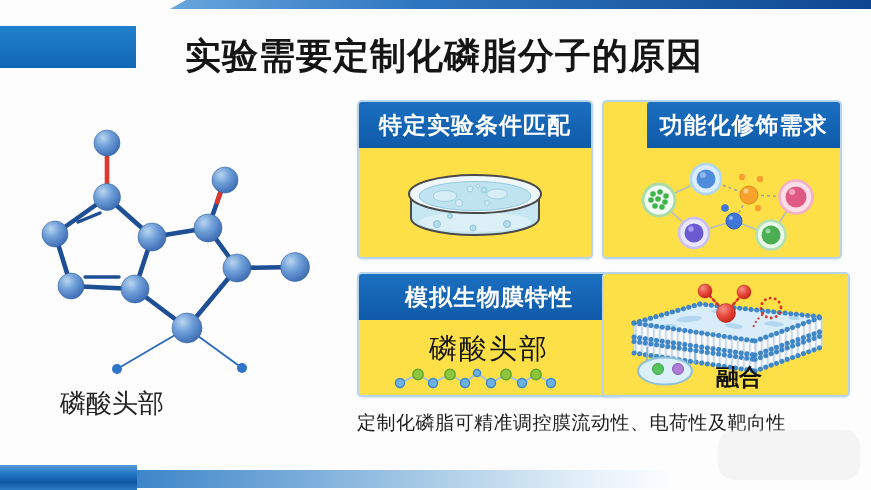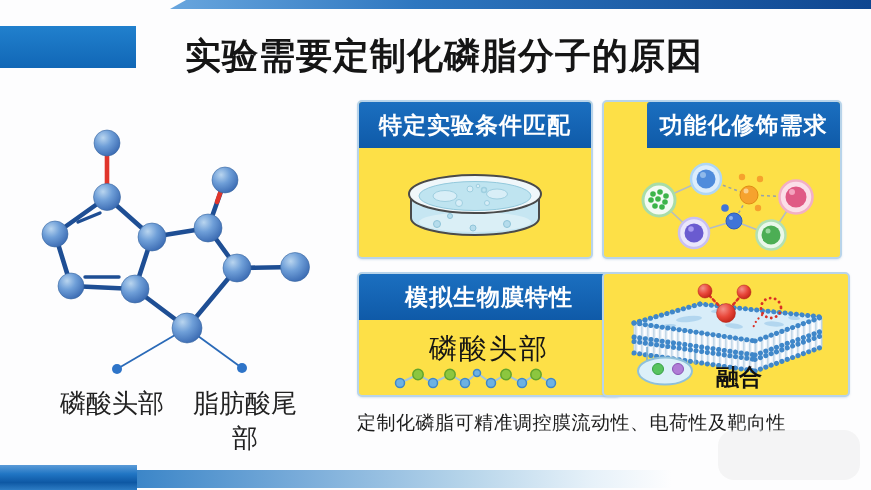--- a/index.html
+++ b/index.html
@@ -122,21 +122,20 @@
     <circle class="atom" cx="152" cy="236" r="14"></circle>
     <circle class="atom" cx="225" cy="179" r="13"></circle>
     <circle class="atom" cx="208" cy="227" r="14"></circle>
     <circle class="atom" cx="237" cy="267" r="14"></circle>
     <circle class="atom" cx="295" cy="266" r="14.5"></circle>
     <circle class="atom" cx="187" cy="327" r="15"></circle>
     <circle cx="117" cy="368" r="5" fill="#2e74c8"></circle>
     <circle cx="242" cy="367" r="5" fill="#2e74c8"></circle>
   </svg>
   <div class="mol-label head">磷酸头部</div>
-  <div class="mol-label tail">脂肪酸尾部</div>
 
   <section class="panel p1">
     <header class="panel-header">特定实验条件匹配</header>
     <svg class="petri-svg" width="180" height="100" viewBox="0 0 180 100">
       <path d="M26,40 L26,62 A64,17 0 0 0 154,62 L154,40" fill="#c6e6f2" stroke="#4a4a4a" stroke-width="2"></path>
       <ellipse cx="90" cy="66" rx="56" ry="10" fill="#ffffff" opacity="0.35"></ellipse>
       <circle cx="52" cy="68" r="3.5" fill="#b5dcec" stroke="#8fc4d8"></circle>
       <circle cx="88" cy="72" r="3" fill="#b5dcec" stroke="#8fc4d8"></circle>
       <circle cx="122" cy="68" r="3.5" fill="#b5dcec" stroke="#8fc4d8"></circle>
       <circle cx="65" cy="60" r="2.5" fill="#b5dcec" stroke="#8fc4d8"></circle>

